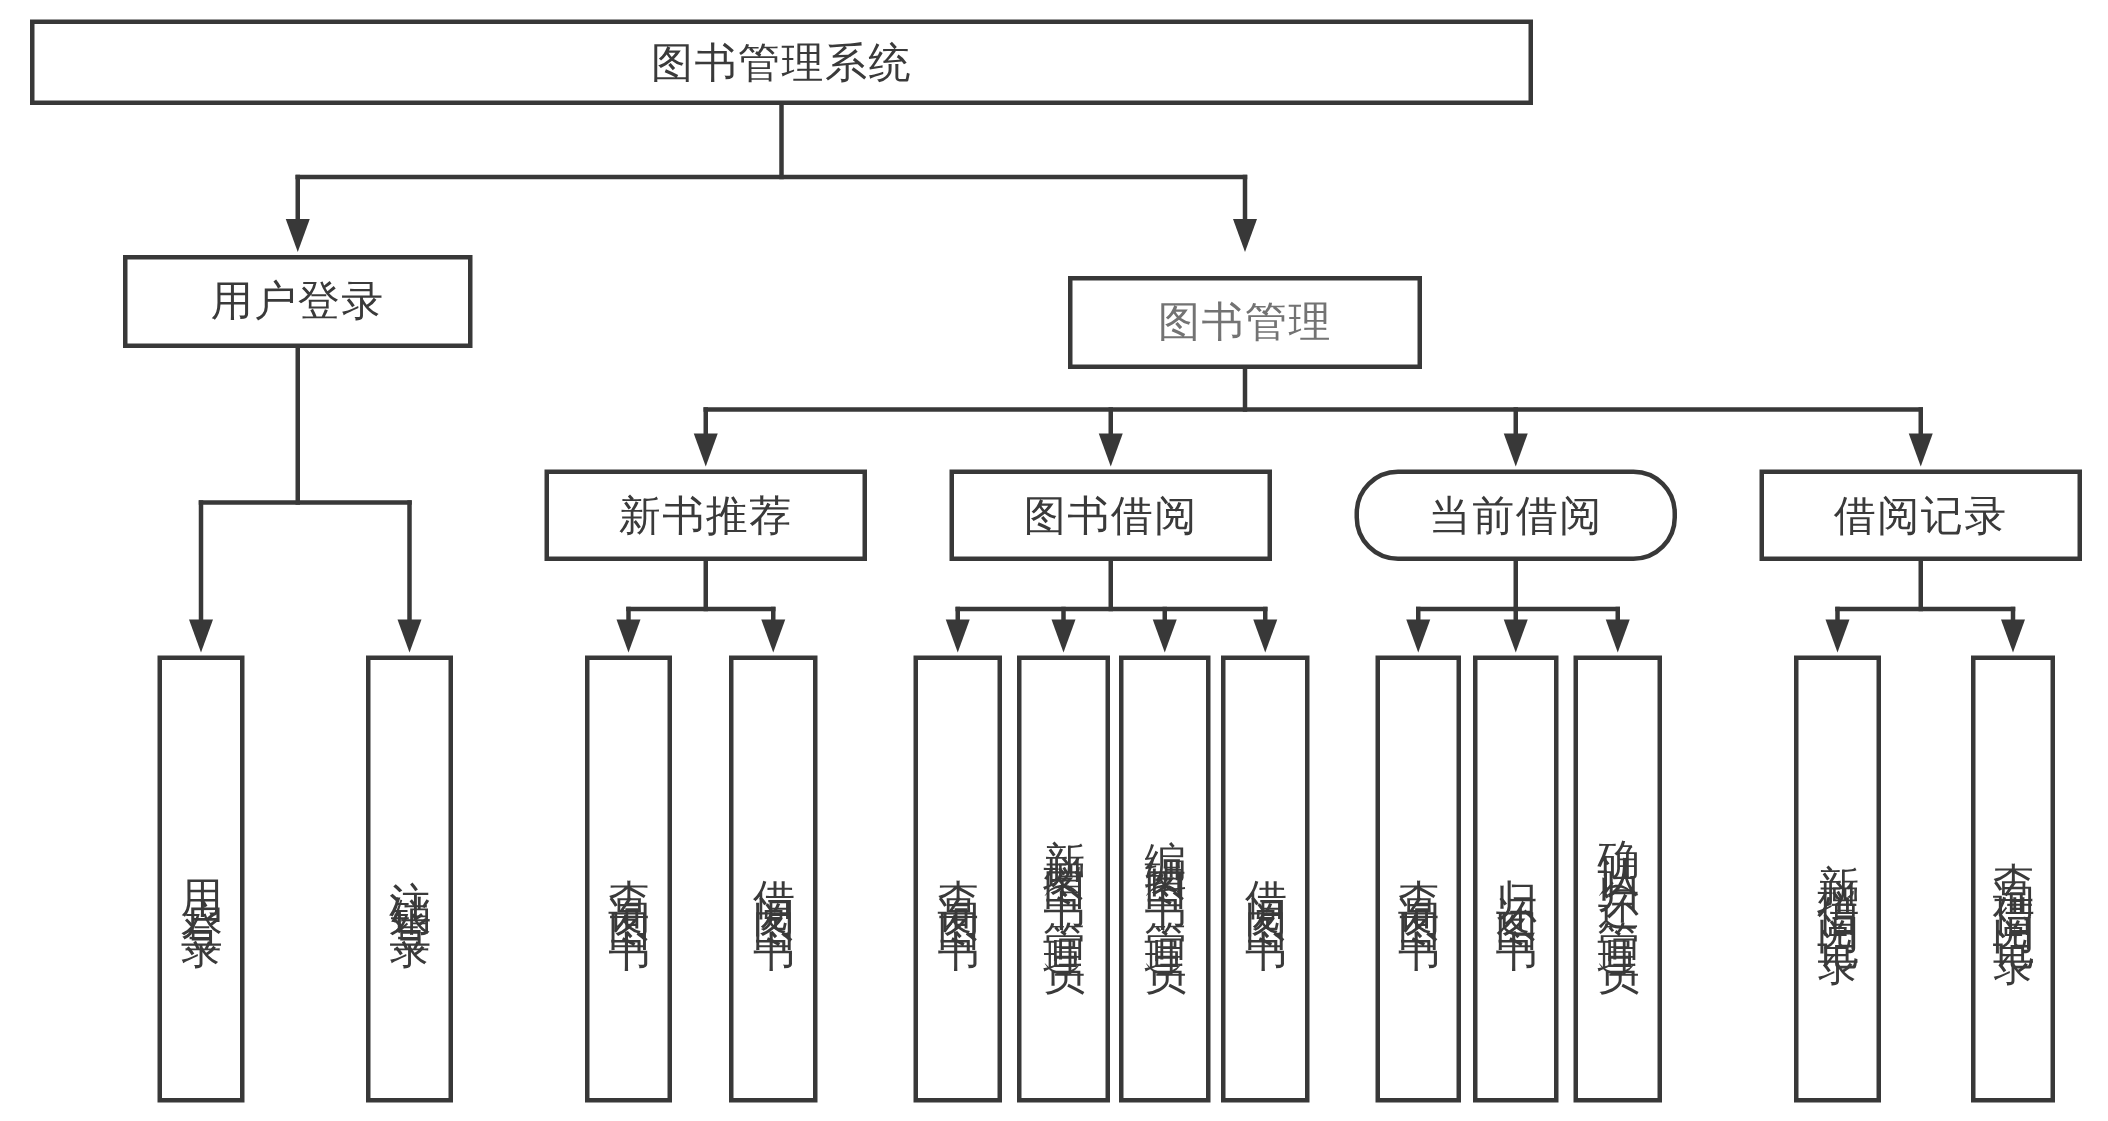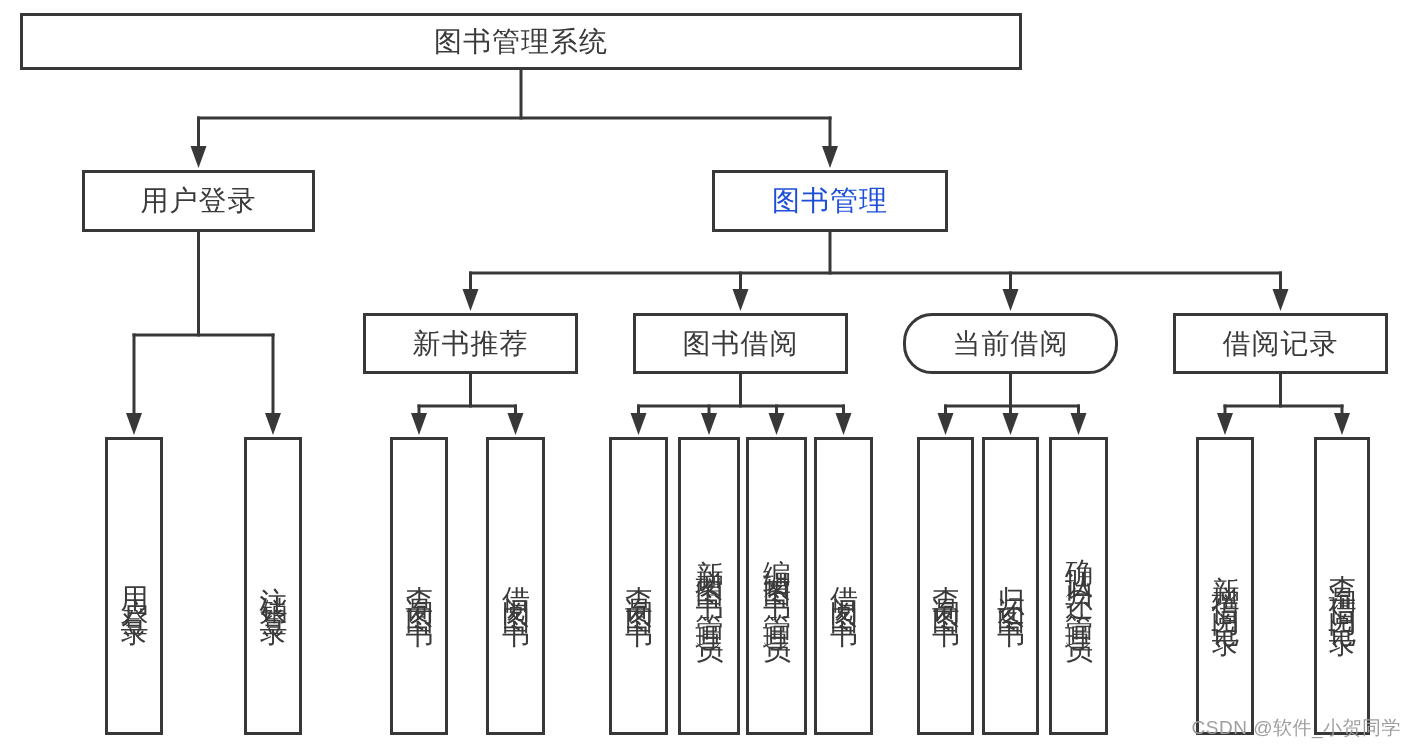--- a/index.html
+++ b/index.html
@@ -82,21 +82,21 @@
       <line x1="1342" y1="406" x2="1342" y2="419" stroke="#383838" stroke-width="3" stroke-linecap="square"></line>
       <polygon points="1334,413 1350,413 1342,435" fill="#383838"></polygon>
     </svg>
   <div id="nodes">
       <div class="node" style="left: 20px; top: 13px; width: 1002px; height: 57px; border-color: rgb(56, 56, 56); color: rgb(58, 58, 58);">
         <span class="lbl">图书管理系统</span>
       </div>
       <div class="node" style="left: 82px; top: 170px; width: 233px; height: 62px; border-color: rgb(56, 56, 56); color: rgb(58, 58, 58);">
         <span class="lbl">用户登录</span>
       </div>
-      <div class="node" style="left: 712px; top: 170px; width: 236px; height: 62px; border-color: rgb(56, 56, 56); color: #1d4ed8;">
+      <div class="node" style="left: 712px; top: 184px; width: 236px; height: 62px; border-color: rgb(56, 56, 56); color: #737373;">
         <span class="lbl">图书管理</span>
       </div>
       <div class="node" style="left: 363px; top: 313px; width: 215px; height: 61px; border-color: rgb(56, 56, 56); color: rgb(58, 58, 58);">
         <span class="lbl">新书推荐</span>
       </div>
       <div class="node" style="left: 633px; top: 313px; width: 215px; height: 61px; border-color: rgb(56, 56, 56); color: rgb(58, 58, 58);">
         <span class="lbl">图书借阅</span>
       </div>
       <div class="node" style="left: 903px; top: 313px; width: 215px; height: 61px; border-color: rgb(56, 56, 56); color: rgb(58, 58, 58); border-radius: 29px;">
         <span class="lbl">当前借阅</span>
@@ -137,14 +137,13 @@
       <div class="node vertical" style="left: 1049px; top: 437px; width: 59px; height: 298px; border-color: rgb(56, 56, 56); color: rgb(58, 58, 58);">
         <span class="lbl">确认归还（管理员）</span>
       </div>
       <div class="node vertical" style="left: 1196px; top: 437px; width: 58px; height: 298px; border-color: rgb(56, 56, 56); color: rgb(58, 58, 58);">
         <span class="lbl">新增借阅记录</span>
       </div>
       <div class="node vertical" style="left: 1314px; top: 437px; width: 56px; height: 298px; border-color: rgb(56, 56, 56); color: rgb(58, 58, 58);">
         <span class="lbl">查询借阅记录</span>
       </div>
     </div>
-  <div class="watermark" style="color: rgb(158, 158, 158);">CSDN @软件_小贺同学</div>
 </div>
 
 </body></html>

